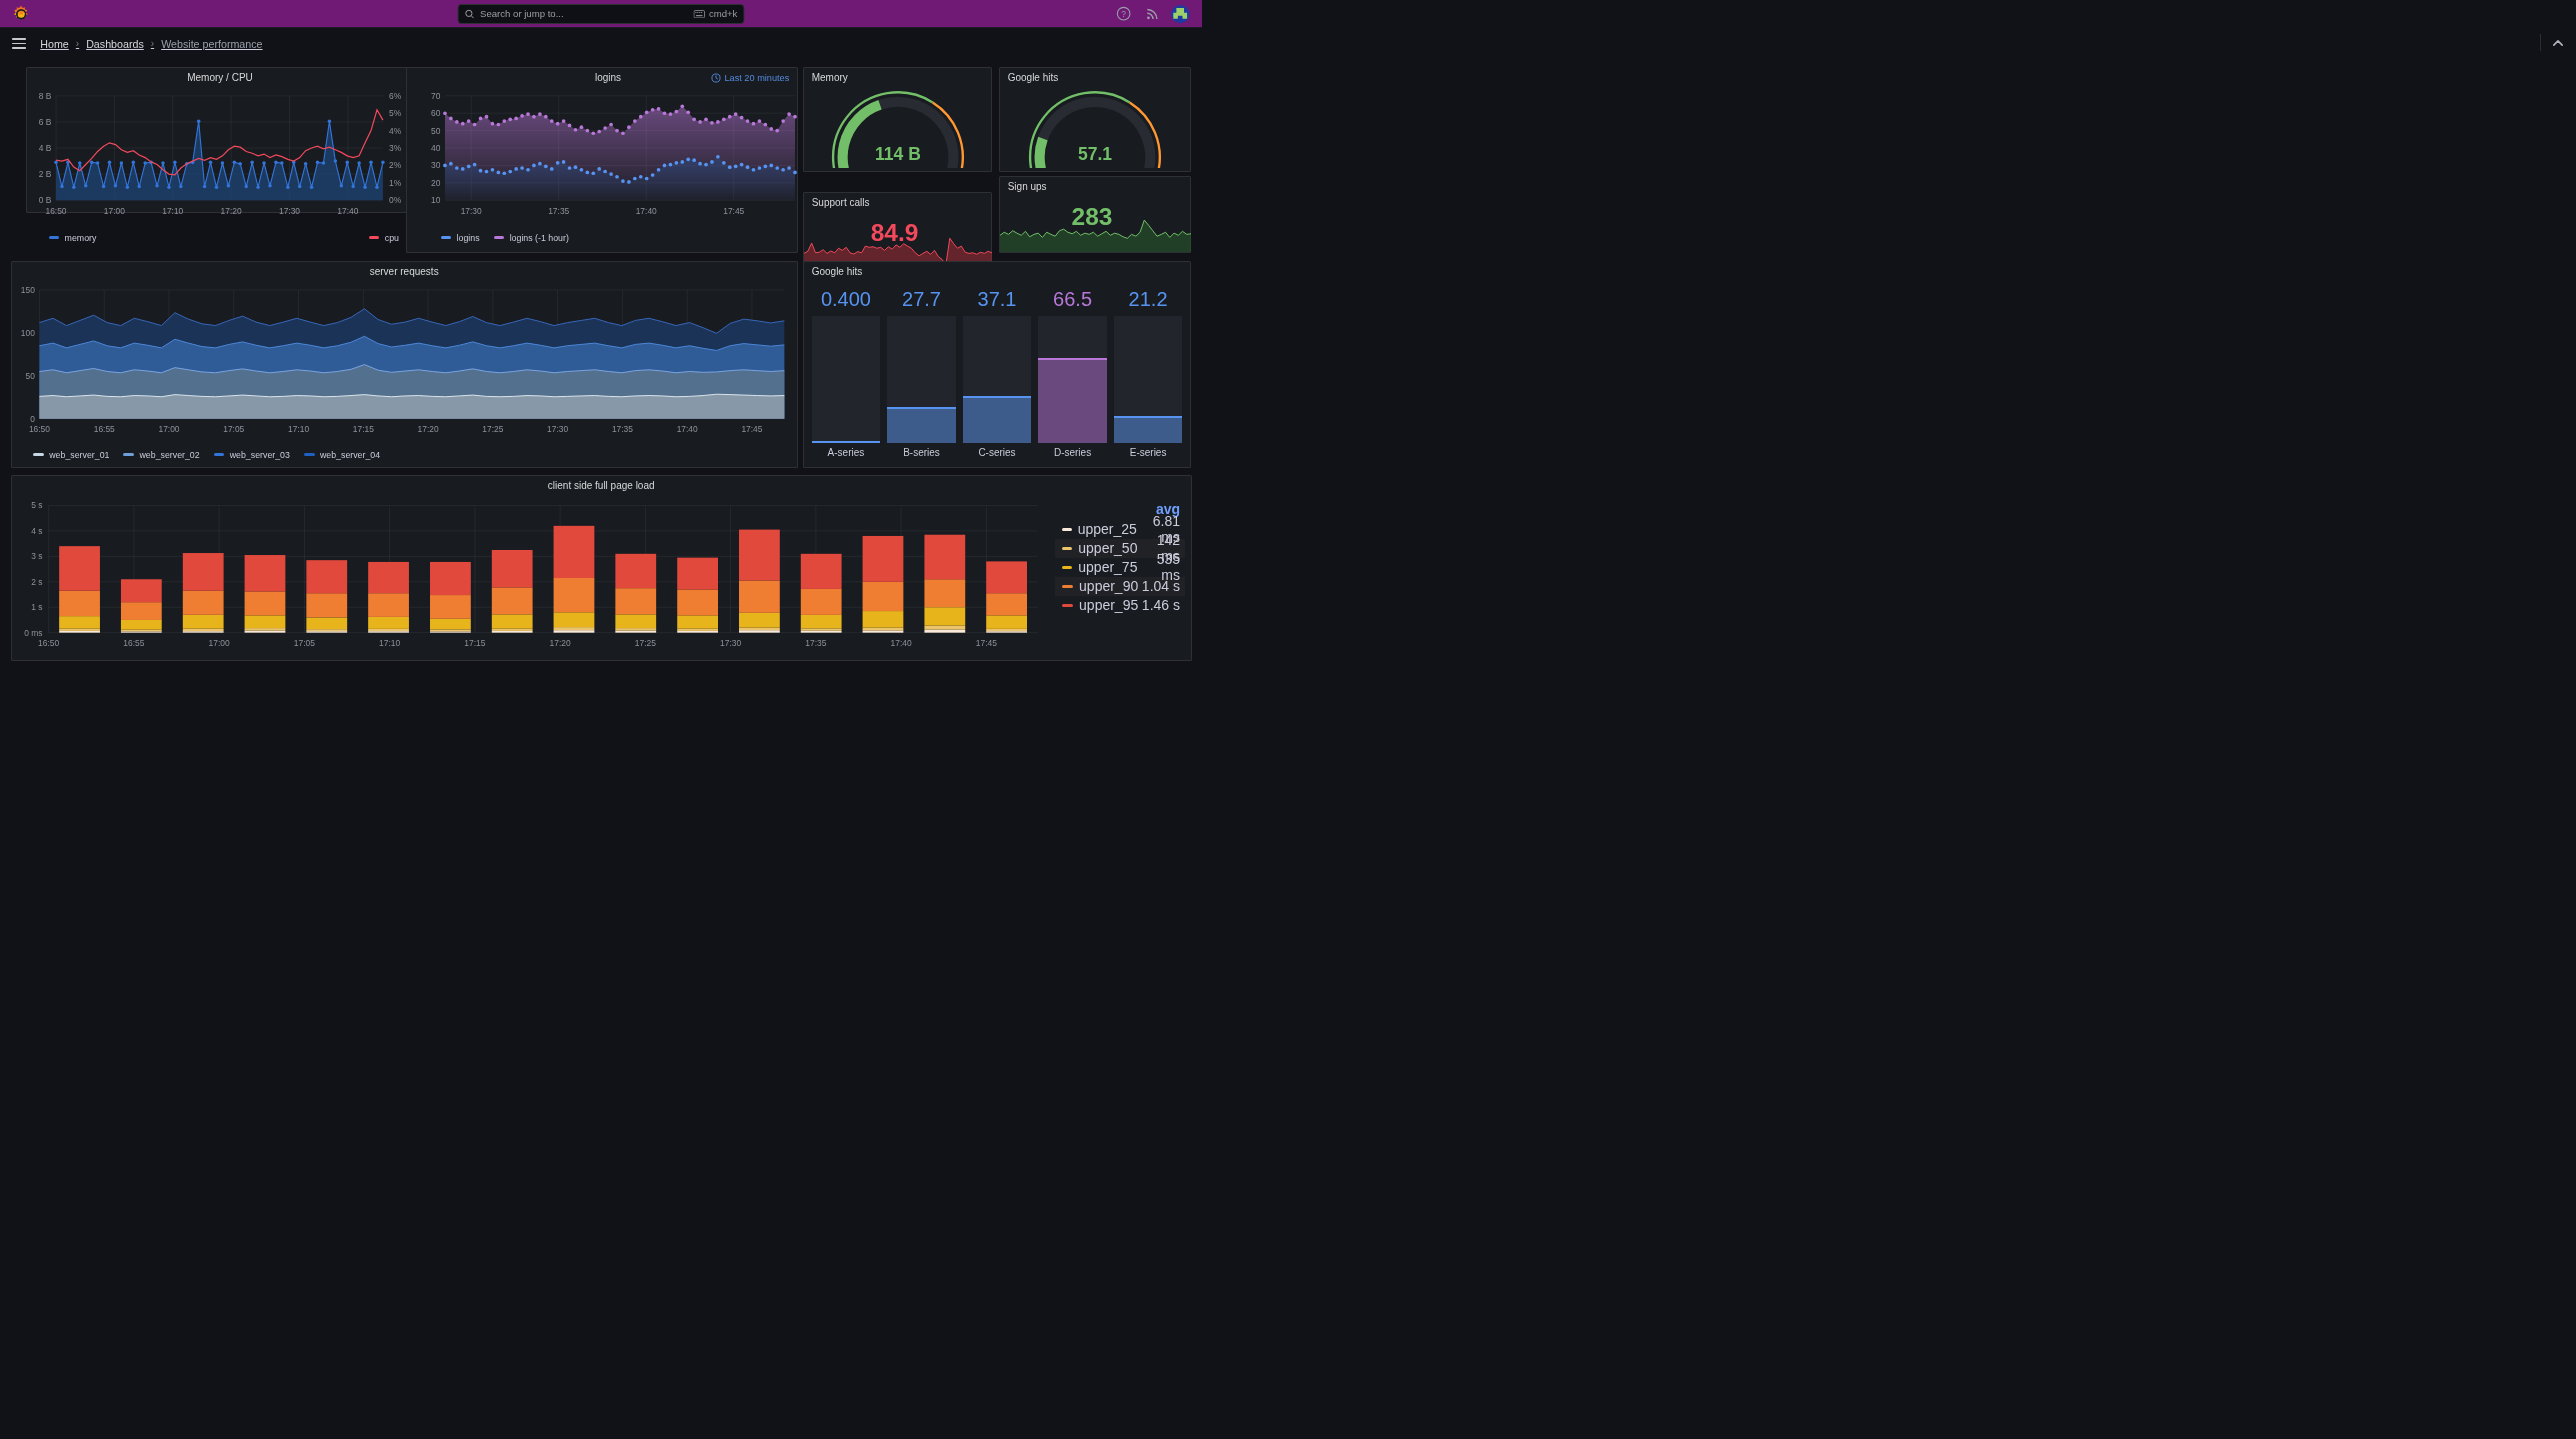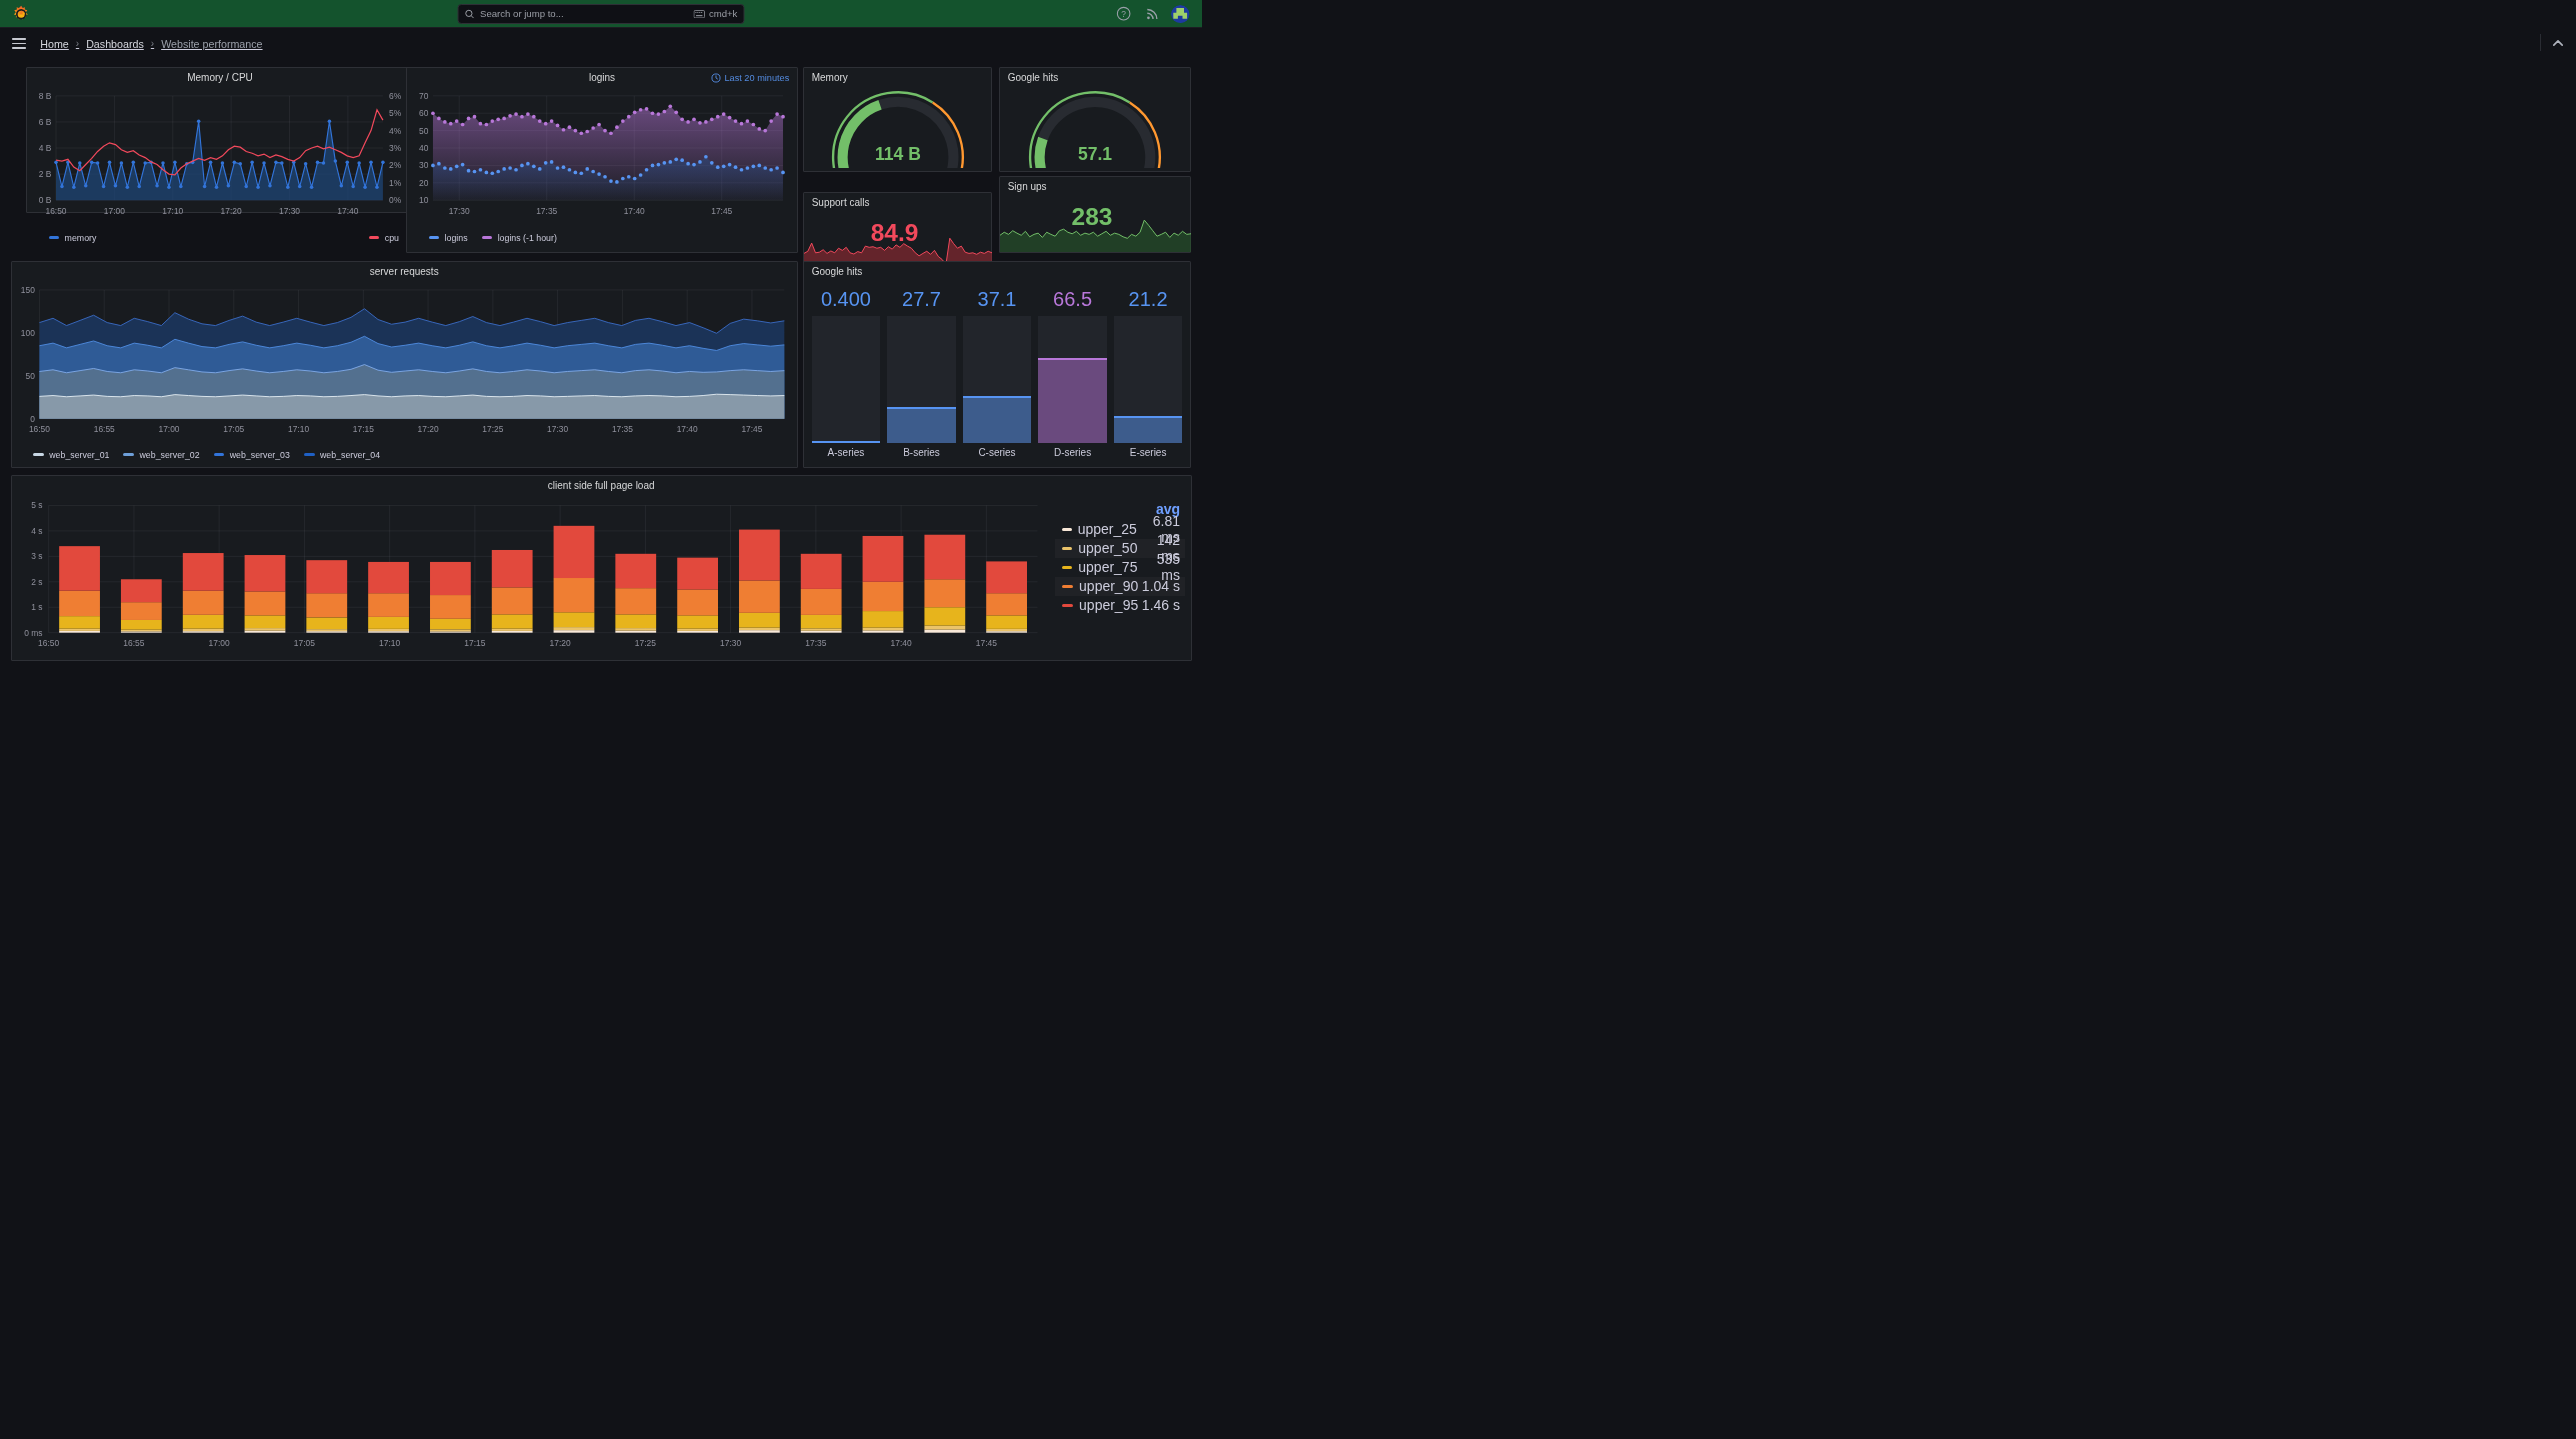--- a/index.html
+++ b/index.html
@@ -1,19 +1,19 @@
 <!DOCTYPE html>
 <html style="font-size:12.3px"><head>
 <meta charset="utf-8">
 <style>
   * { margin:0; padding:0; box-sizing:border-box; }
   html,body { width:1202px; height:672px; background:#111217; overflow:hidden;
     font-family:"Liberation Sans", sans-serif; color:#CCCCDC; }
   
-  .topnav { position:absolute; left:0; top:0; width:1202px; height:28px; background:#14532d;
+  .topnav { position:absolute; left:0; top:0; width:1202px; height:28px; background:#701a75;
     border-bottom:0.8px solid #1c1d22; }
   .logo { position:absolute; left:11.5px; top:4.6px; width:18.4px; height:18.4px; }
   .searchbox { position:absolute; left:50%; top:3.8px; transform:translateX(-50%); width:287px; height:20px;
     background:#0f1015; border:0.8px solid #2e3036; border-radius:3.8px; display:flex; align-items:center;
     padding:0 6.1px; gap:5.4px; color:#9ea1a8; font-size:9.6px; cursor:pointer; }
   .searchbox .ph { flex:1; color:#9b9ea6; }
   .kbd-hint { display:flex; align-items:center; gap:3.8px; color:#9b9ea6; }
   .icon-btn { position:absolute; top:6.1px; width:15.3px; height:15.3px; color:#9aa0a9; }
   .avatar { position:absolute; top:4.6px; width:18.4px; height:18.4px; border-radius:50%; overflow:hidden; }
   
@@ -234,21 +234,21 @@
       <span class="swatch" style="background:#3274D9"></span>
       <span>memory</span>
       </span>
     <span class="item">
       <span class="swatch" style="background:#F2495C"></span>
       <span>cpu</span>
       </span>
   </div>
 </div>
 
-<div class="panel" style="left:406px; top:67px; width:392px; height:186px;">
+<div class="panel" style="left:406px; top:67px; width:392px; height:186px;padding-left:12px;">
   <div class="ptitle center">logins</div>
   <div class="prange">
     <svg width="10" height="10" viewBox="0 0 16 16">
       <circle cx="8" cy="8" r="6.5" fill="none" stroke="#538ade" stroke-width="1.5"></circle>
       <path d="M8 4.5V8l2.4 1.6" fill="none" stroke="#538ade" stroke-width="1.5" stroke-linecap="round"></path>
     </svg>
     <span>Last 20 minutes</span>
   </div>
   <svg width="380" height="140" viewBox="0 0 495 182" style="margin-left:6.1px">
       <defs>

